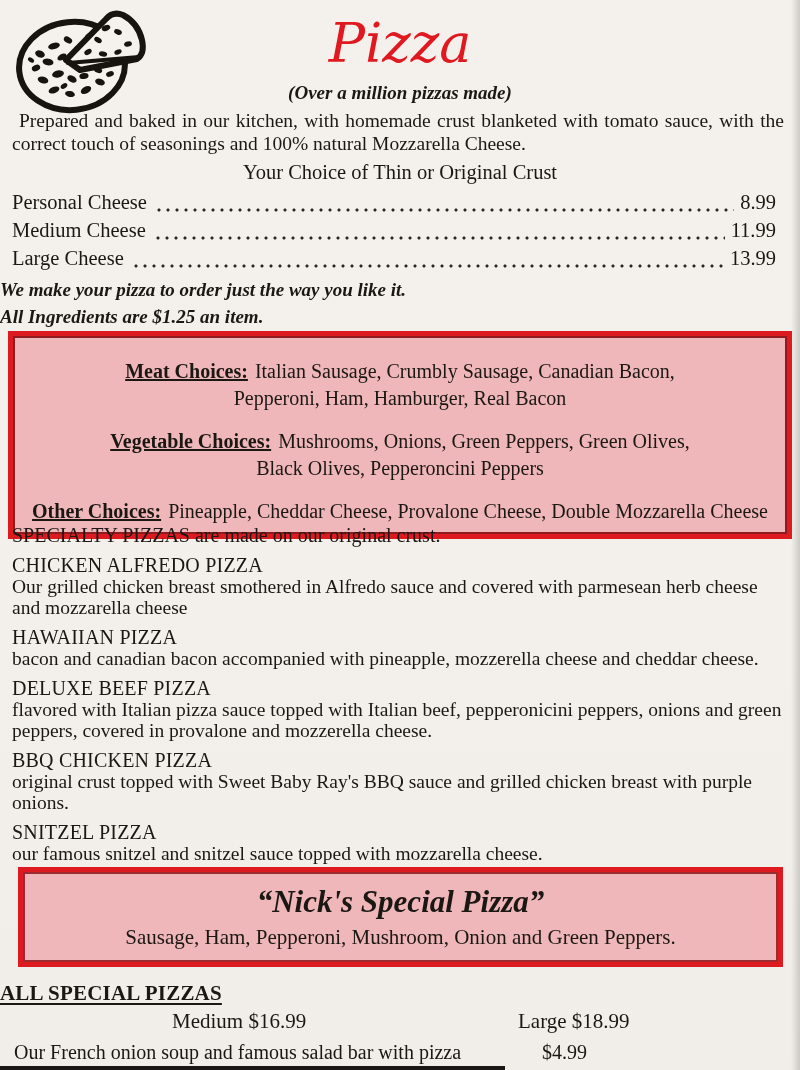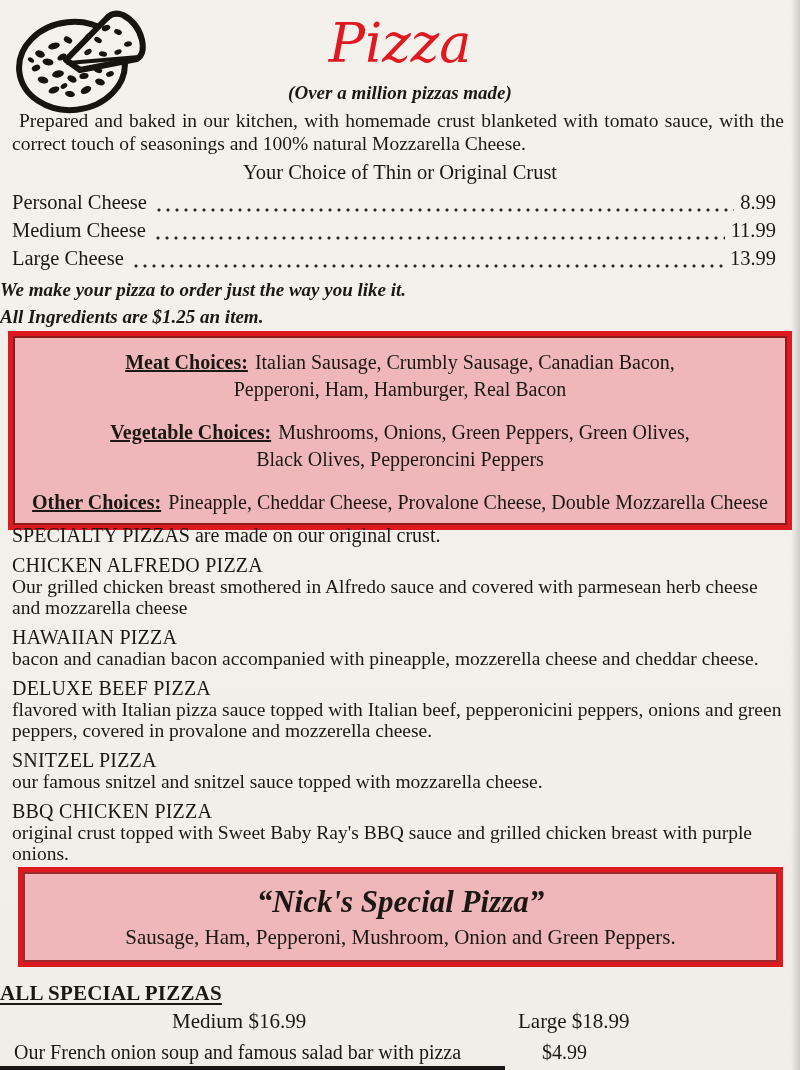--- a/index.html
+++ b/index.html
@@ -33,21 +33,21 @@
     background-image:radial-gradient(circle at 2px 2px,#2a2622 1.3px,rgba(0,0,0,0) 1.8px);
     background-size:9px 5px;background-repeat:repeat-x;}
   .price-val{white-space:nowrap;}
 
   .order-notes{position:absolute;top:276px;left:0;width:100%;text-align:left;
     font-weight:bold;font-style:italic;font-size:19px;line-height:27px;}
 
   .choices-box{position:absolute;top:331px;left:8px;right:8px;height:176px;
     background:#f0b7ba;border:5px solid #de1a21;
     box-shadow:inset 0 0 0 2px #8f1b1f;
-    text-align:center;padding-top:13px;box-sizing:content-box;}
+    text-align:center;padding-top:22px;box-sizing:content-box;}
   .choice-line{font-size:20px;line-height:27px;}
   .choice-label{font-weight:bold;text-decoration:underline;margin-right:7px;}
   .group-gap{height:16px;}
 
   .specialty{position:absolute;top:524px;left:12px;right:16px;}
   .sp-intro{font-size:20px;line-height:22px;}
   .sp-item{margin-top:9px;}
   .sp-name{font-size:20px;line-height:21px;letter-spacing:0.2px;}
   .sp-desc{font-size:19.5px;line-height:21px;}
 
@@ -177,27 +177,27 @@
       <div class="sp-name">HAWAIIAN PIZZA</div>
       <div class="sp-desc">bacon and canadian bacon accompanied with pineapple, mozzerella cheese and cheddar cheese.</div>
     </div>
 
     <div class="sp-item">
       <div class="sp-name">DELUXE BEEF PIZZA</div>
       <div class="sp-desc">flavored with Italian pizza sauce topped with Italian beef, pepperonicini peppers, onions and green peppers, covered in provalone and mozzerella cheese.</div>
     </div>
 
     <div class="sp-item">
+      <div class="sp-name">BBQ CHICKEN PIZZA</div>
+      <div class="sp-desc">original crust topped with Sweet Baby Ray's BBQ sauce and grilled chicken breast with purple onions.</div>
+    </div>
+
+    <div class="sp-item">
       <div class="sp-name">SNITZEL PIZZA</div>
       <div class="sp-desc">our famous snitzel and snitzel sauce topped with mozzarella cheese.</div>
-    </div>
-
-    <div class="sp-item">
-      <div class="sp-name">BBQ CHICKEN PIZZA</div>
-      <div class="sp-desc">original crust topped with Sweet Baby Ray's BBQ sauce and grilled chicken breast with purple onions.</div>
     </div>
   </div>
 
   <div class="nicks-box">
     <div class="nicks-title">“Nick's Special Pizza”</div>
     <div class="nicks-toppings">Sausage, Ham, Pepperoni, Mushroom, Onion and Green Peppers.</div>
   </div>
 
   <div class="all-special">ALL SPECIAL PIZZAS</div>
   <div class="size-row">

